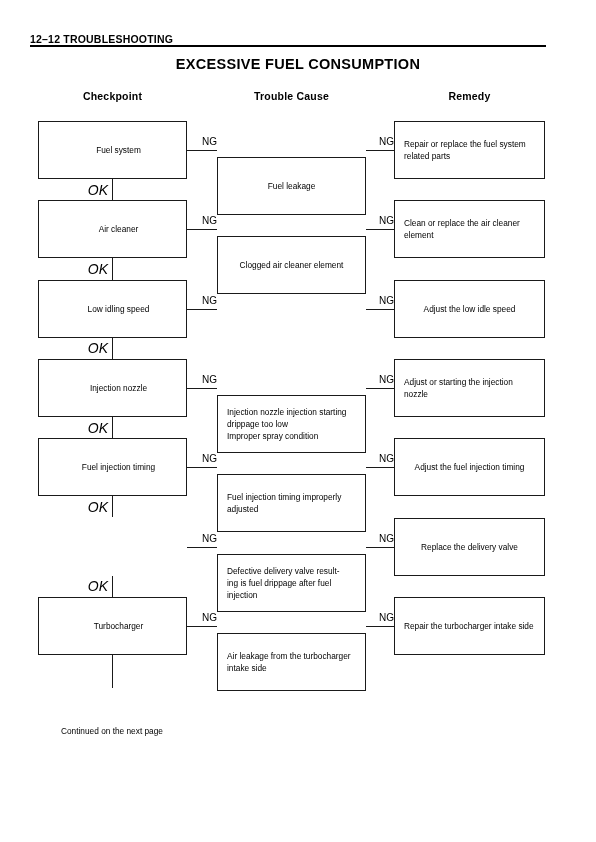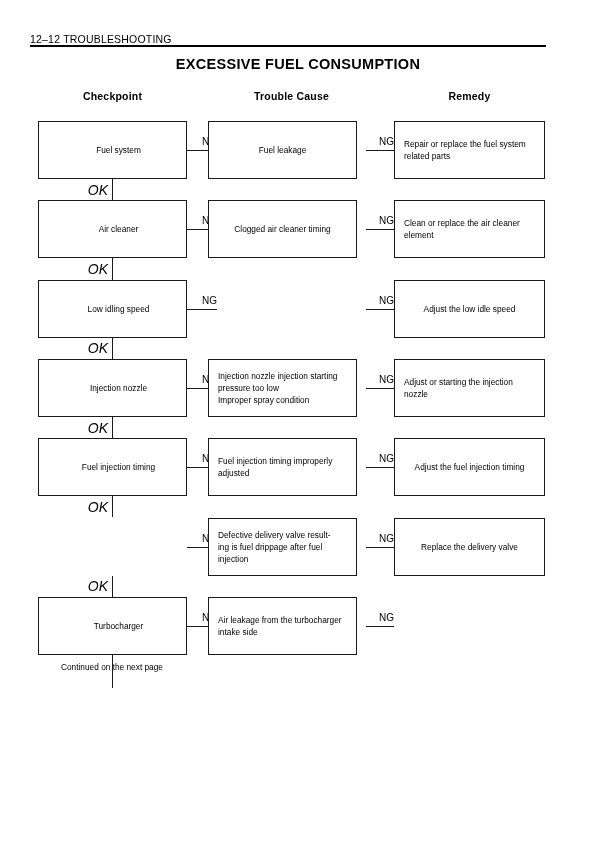--- a/index.html
+++ b/index.html
@@ -19,21 +19,21 @@
   
   #page-header {
     position: absolute;
     left: 30px;
     top: 29px;
     width: 516px;
     height: 16px;
   }
   #page-header .hdr-text {
     font-size: 10.5px;
-    font-weight: normal;
+    font-weight: bold;
     letter-spacing: 0.2px;
     white-space: nowrap;
   }
   #header-rule {
     position: absolute;
     left: 30px;
     top: 45px;
     width: 516px;
     height: 2px;
     background: #000000;
@@ -82,21 +82,21 @@
     position: absolute;
     top: 0;
     height: 58px;
     border: 1px solid #1a1a1a;
     box-sizing: border-box;
     background: #ffffff;
     display: flex;
     align-items: center;
   }
   .node-checkpoint { left: 38px;  width: 149px; justify-content: center; padding-left: 12px; }
-  .node-cause      { left: 208px; width: 149px; }
+  .node-cause      { left: 217px; width: 149px; margin-top: 36px; }
   .node-remedy     { left: 394px; width: 151px; }
 
   .node-text {
     font-size: 8.3px;
     line-height: 12px;
     padding: 0 9px;
     box-sizing: border-box;
     width: 100%;
     white-space: pre-line;
   }
@@ -186,21 +186,21 @@
     </div>
     <div class="ok-connector" style="top: 179px; height: 21.3px;"></div>
     <div class="ok-label" style="top: 184.65px;">OK</div>
     <div class="flow-row" style="top: 200.3px;">
       <div class="node node-checkpoint">
         <div class="node-text align-center">Air cleaner</div>
       </div>
       <div class="ng-connector ng-connector-1"></div>
       <div class="ng-label ng-label-1">NG</div>
       <div class="node node-cause">
-        <div class="node-text align-center">Clogged air cleaner timing</div>
+        <div class="node-text align-center">Clogged air cleaner element</div>
       </div>
       <div class="ng-connector ng-connector-2"></div>
       <div class="ng-label ng-label-2">NG</div>
       <div class="node node-remedy">
         <div class="node-text align-left">Clean or replace the air cleaner element</div>
       </div>
     </div>
     <div class="ok-connector" style="top: 258.3px; height: 21.3px;"></div>
     <div class="ok-label" style="top: 263.95px;">OK</div>
     <div class="flow-row" style="top: 279.6px;">
@@ -217,21 +217,21 @@
     </div>
     <div class="ok-connector" style="top: 337.6px; height: 21.3px;"></div>
     <div class="ok-label" style="top: 343.25px;">OK</div>
     <div class="flow-row" style="top: 358.9px;">
       <div class="node node-checkpoint">
         <div class="node-text align-center">Injection nozzle</div>
       </div>
       <div class="ng-connector ng-connector-1"></div>
       <div class="ng-label ng-label-1">NG</div>
       <div class="node node-cause">
-        <div class="node-text align-left">Injection nozzle injection starting pressure too low
+        <div class="node-text align-left">Injection nozzle injection starting drippage too low
 Improper spray condition</div>
       </div>
       <div class="ng-connector ng-connector-2"></div>
       <div class="ng-label ng-label-2">NG</div>
       <div class="node node-remedy">
         <div class="node-text align-left">Adjust or starting the injection nozzle</div>
       </div>
     </div>
     <div class="ok-connector" style="top: 416.9px; height: 21.3px;"></div>
     <div class="ok-label" style="top: 422.55px;">OK</div>
@@ -271,17 +271,20 @@
       <div class="node node-checkpoint">
         <div class="node-text align-center">Turbocharger</div>
       </div>
       <div class="ng-connector ng-connector-1"></div>
       <div class="ng-label ng-label-1">NG</div>
       <div class="node node-cause">
         <div class="node-text align-left">Air leakage from the turbocharger intake side</div>
       </div>
       <div class="ng-connector ng-connector-2"></div>
       <div class="ng-label ng-label-2">NG</div>
+      <div class="node node-remedy">
+        <div class="node-text align-left">Repair the turbocharger intake side</div>
+      </div>
     </div>
   </div>
 
 <div id="continue-connector" style="top: 654.8px; height: 33.2px;"></div>
-<div id="continue-label" style="top: 662px; left: 61px;">Continued on the next page</div>
+<div id="continue-label" style="top: 726px; left: 61px;">Continued on the next page</div>
 
 </body></html>

